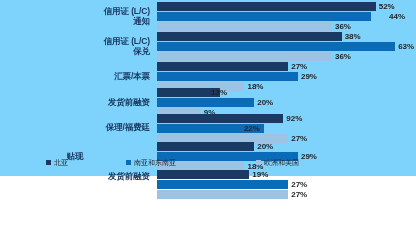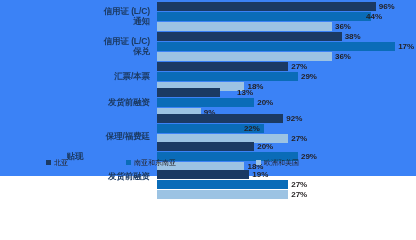--- a/index.html
+++ b/index.html
@@ -5,21 +5,21 @@
   html,body{margin:0;padding:0;}
   body{
     width:416px;height:222px;
     background:#ffffff;
     font-family:"Liberation Sans","DejaVu Sans",sans-serif;
     overflow:hidden;
   }
   #chart-root{
     position:relative;
     width:416px;height:176px;
-    background:#3b82f6;
+    background:#7dd3fc;
     box-sizing:border-box;
   }
   
   .plot{
     position:absolute;
     left:0;top:0;
     width:416px;height:200px;
   }
   .group{
     position:absolute;
@@ -96,43 +96,43 @@
 <div id="chart-root">
 
   <div class="plot">
 
   <div class="group" style="top: 2px;">
         <div class="cat-label" style="top: 4px;">信用证 (L/C)
 通知</div>
         <div class="bars">
           <div class="bar-row">
             <div class="bar s0" style="width: 218.7px;"></div>
-            <span class="bar-val" style="left: 221.7px;">96%</span>
+            <span class="bar-val" style="left: 221.7px;">52%</span>
           </div>
           <div class="bar-row">
             <div class="bar s1" style="width: 213.84px;"></div>
-            <span class="bar-val" style="left: 209px;">44%</span>
+            <span class="bar-val" style="left: 232px;">44%</span>
           </div>
           <div class="bar-row">
             <div class="bar s2" style="width: 174.96px;"></div>
             <span class="bar-val" style="left: 177.96px;">36%</span>
           </div>
         </div>
       </div>
       <div class="group" style="top: 32px;">
         <div class="cat-label" style="top: 4px;">信用证 (L/C)
 保兑</div>
         <div class="bars">
           <div class="bar-row">
             <div class="bar s0" style="width: 184.68px;"></div>
             <span class="bar-val" style="left: 187.68px; text-align: right;">38%</span>
           </div>
           <div class="bar-row">
             <div class="bar s1" style="width: 238.14px;"></div>
-            <span class="bar-val" style="left: 241.14px;">17%</span>
+            <span class="bar-val" style="left: 241.14px;">63%</span>
           </div>
           <div class="bar-row">
             <div class="bar s2" style="width: 174.96px;"></div>
             <span class="bar-val" style="left: 177.96px;">36%</span>
           </div>
         </div>
       </div>
       <div class="group" style="top: 62px;">
         <div class="cat-label" style="top: 9px;">汇票/本票</div>
         <div class="bars">
@@ -148,34 +148,34 @@
             <div class="bar s2" style="width: 87.48px;"></div>
             <span class="bar-val" style="left: 90.48px;">18%</span>
           </div>
         </div>
       </div>
       <div class="group" style="top: 88px;">
         <div class="cat-label" style="top: 9px;">发货前融资</div>
         <div class="bars">
           <div class="bar-row">
             <div class="bar s0" style="width: 63.18px;"></div>
-            <span class="bar-val" style="left: 80px;">13%</span>
+            <span class="bar-val" style="left: 54px;">13%</span>
           </div>
           <div class="bar-row">
             <div class="bar s1" style="width: 97.2px;"></div>
             <span class="bar-val" style="left: 100.2px;">20%</span>
           </div>
           <div class="bar-row">
             <div class="bar s2" style="width: 43.74px;"></div>
             <span class="bar-val" style="left: 46.74px;">9%</span>
           </div>
         </div>
       </div>
       <div class="group" style="top: 114px;">
-        <div class="cat-label" style="top: 17px;">保理/福费廷</div>
+        <div class="cat-label" style="top: 8px;">保理/福费廷</div>
         <div class="bars">
           <div class="bar-row">
             <div class="bar s0" style="width: 126.36px;"></div>
             <span class="bar-val" style="left: 129.36px;">92%</span>
           </div>
           <div class="bar-row">
             <div class="bar s1" style="width: 106.92px;"></div>
             <span class="bar-val" style="left: 86.92px;">22%</span>
           </div>
           <div class="bar-row">

